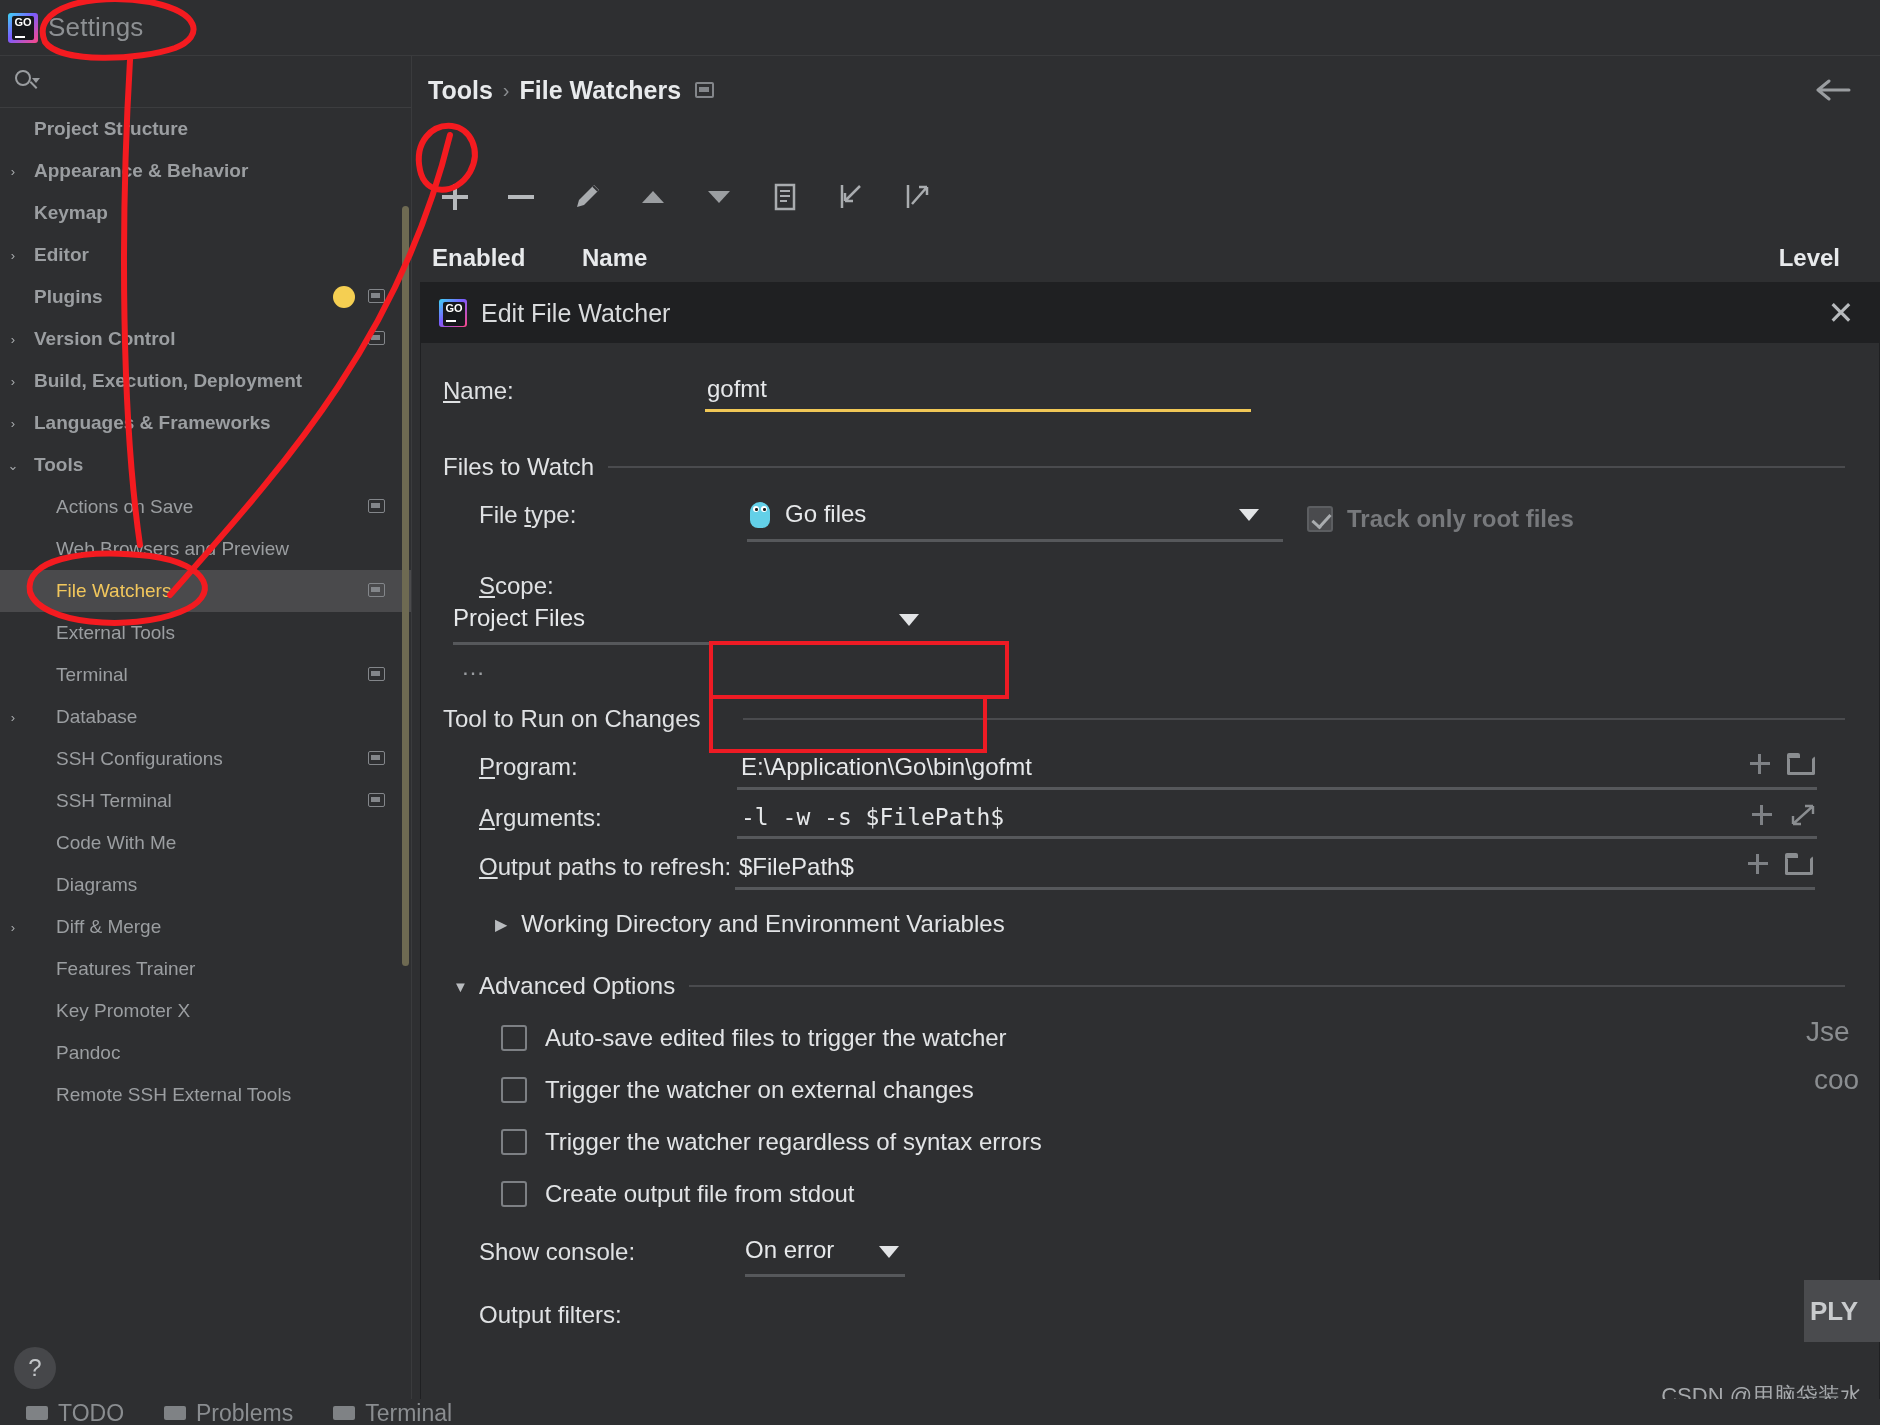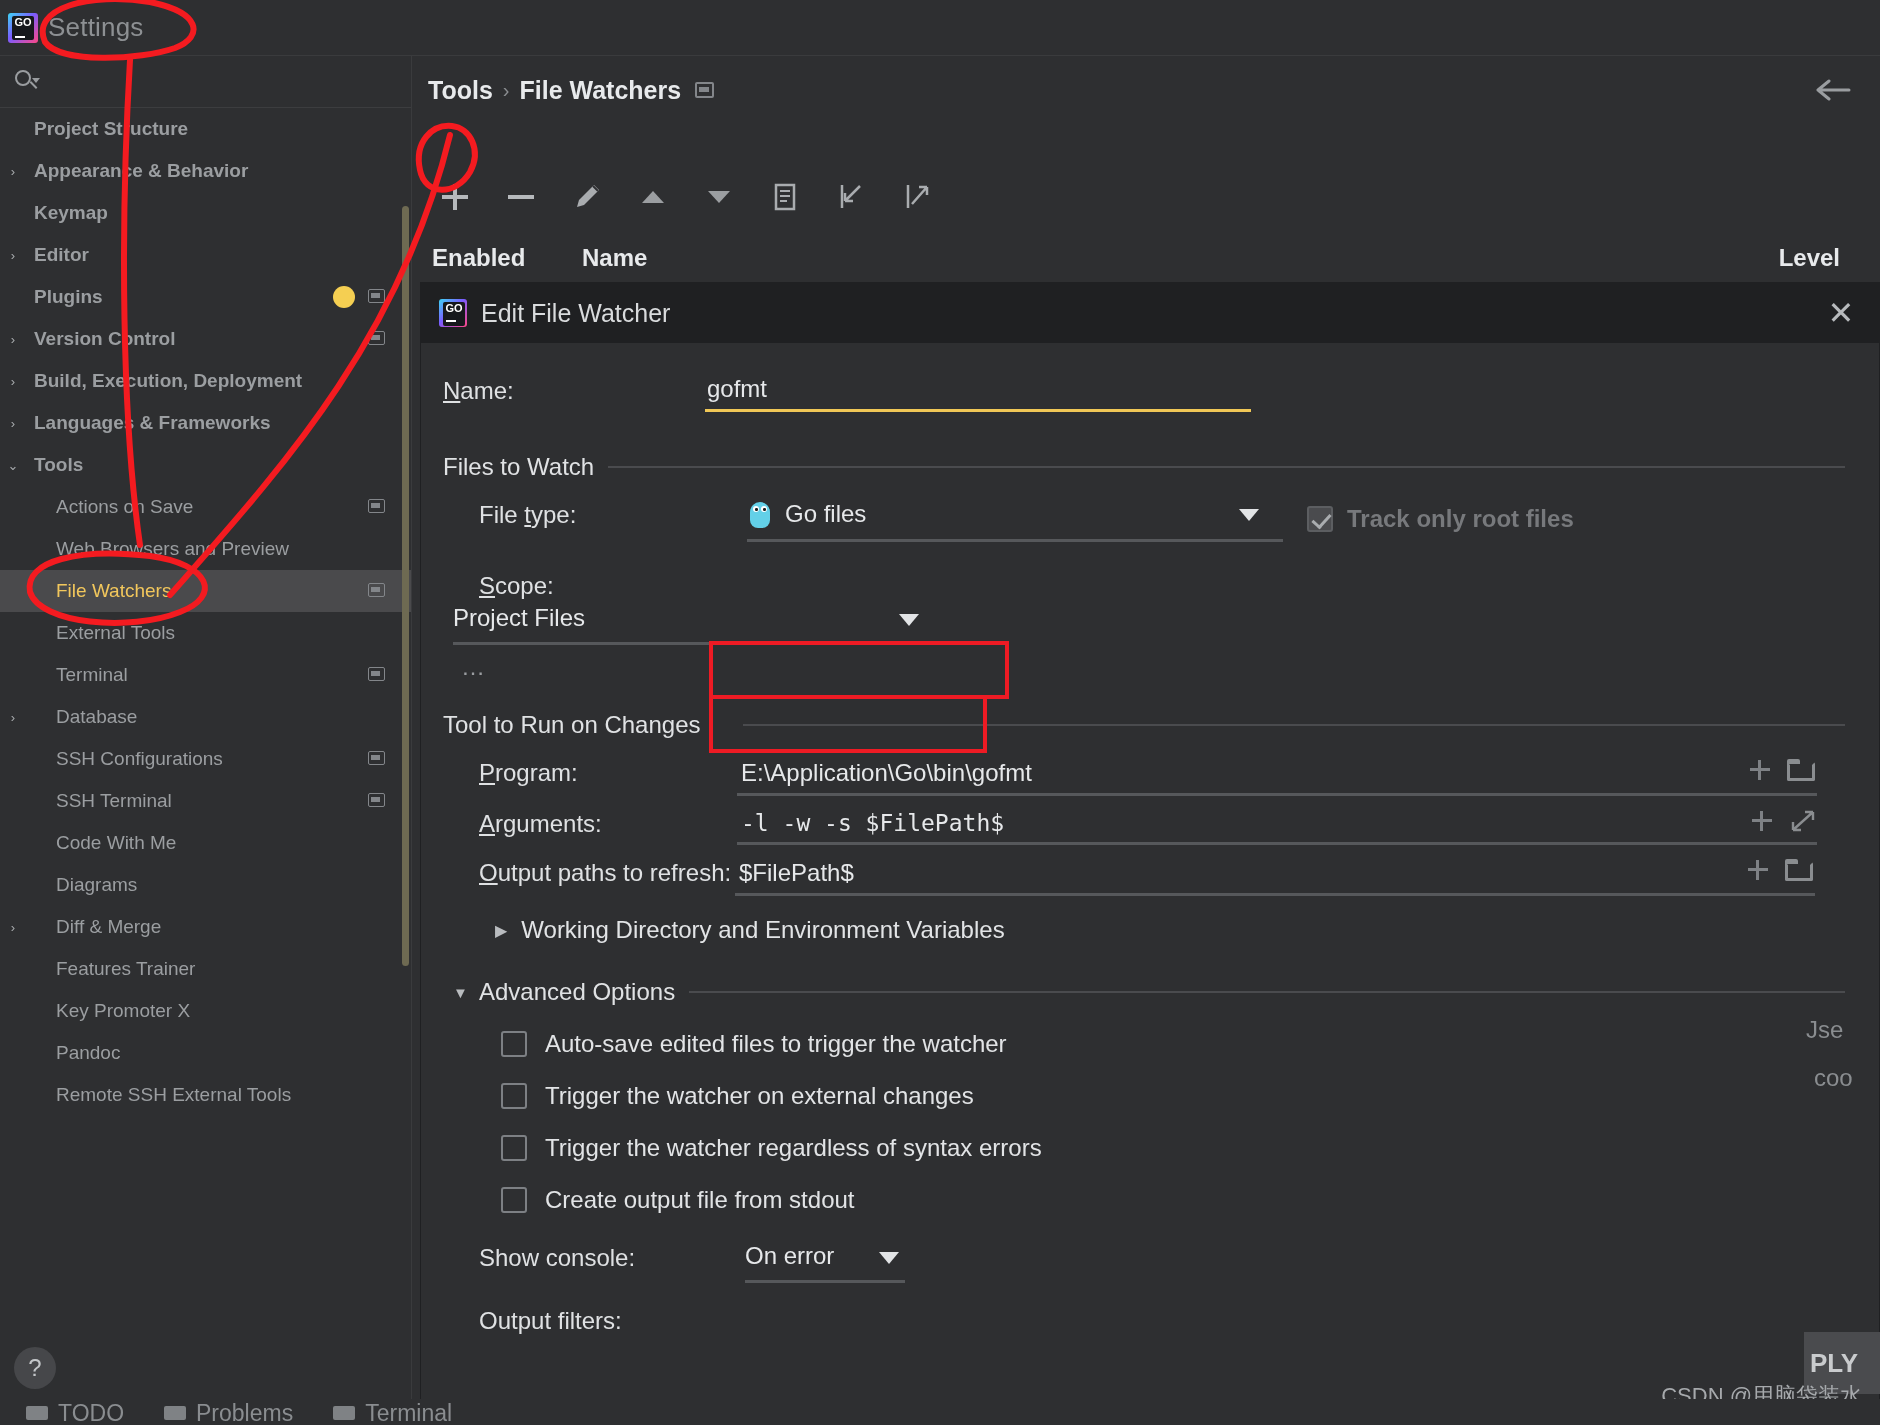--- a/index.html
+++ b/index.html
@@ -184,25 +184,25 @@
   .expandico{ width:28px;height:26px;position:relative;flex:none;color:#8a8d90;font-size:24px;line-height:24px; }
 
   .endicons{ position:absolute;right:0;top:4px;display:flex;align-items:center;gap:14px; }
 
   .cbline{ display:flex;align-items:center;gap:18px;margin:0 0 24px 58px; }
   .cbline .cbl{ font-size:24px;color:#e2e4e6; }
 
   .mono{ font-family:"DejaVu Sans Mono","Liberation Mono",monospace; }
 
   
-  #ghost{ position:absolute;right:0;top:930px;width:80px;height:430px;color:#8a8d90;font-size:24px;text-align:left; }
+  #ghost{ position:absolute;right:0;top:930px;width:80px;height:430px;color:#8a8d90;font-size:28px;text-align:left; }
   #ghost .g1{ position:absolute;left:6px;top:30px; }
   #ghost .g2{ position:absolute;left:14px;top:78px; }
   #apply-ghost{
-    position:absolute;right:0;top:1276px;width:76px;height:62px;background:#4a4b4e;
+    position:absolute;right:0;top:1224px;width:76px;height:62px;background:#4a4b4e;
     color:#c9cbcd;font-size:26px;font-weight:bold;display:flex;align-items:center;justify-content:flex-start;padding-left:6px;
   }
   #watermark{ position:absolute;right:18px;bottom:14px;color:#a6a9ac;font-size:22px; }
 
   
   #statusbar{
     position:absolute;left:0;bottom:0;width:100%;height:26px;background:#2e2f31;
     display:flex;align-items:flex-end;gap:40px;padding-left:26px;overflow:hidden;
     font-size:23px;color:#8a8d90;
   }
@@ -456,21 +456,21 @@
           <div class="fctl combo" style="width:500px;">
             <div class="cval">
               <span>Project Files</span>
             </div>
             <span class="caret"></span>
             <div class="cline"></div>
           </div>
           <span style="margin-left:18px;padding-top:8px;color:#9a9da0;font-size:24px;letter-spacing:2px;">…</span>
         </div>
 
-        <div class="group" style="margin-top:30px;gap:28px;">
+        <div class="group" style="margin-top:24px;gap:28px;">
           <span class="gtitle">Tool to Run on Changes</span>
           <span class="gline"></span>
         </div>
 
         <div class="frow" style="margin-bottom:8px;">
           <div class="flab"><u>P</u>rogram:</div>
           <div class="fctl" style="width:1080px;position:relative;">
             <div class="val" style="font-size:24px;color:#e6e8ea;padding:6px 4px;">E:\Application\Go\bin\gofmt</div>
             <div class="underline"></div>
             <div class="endicons">

